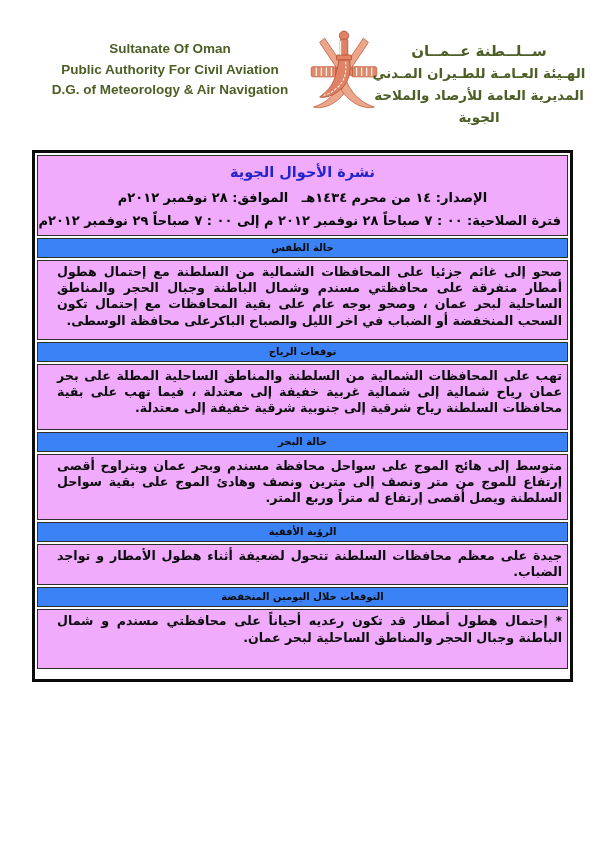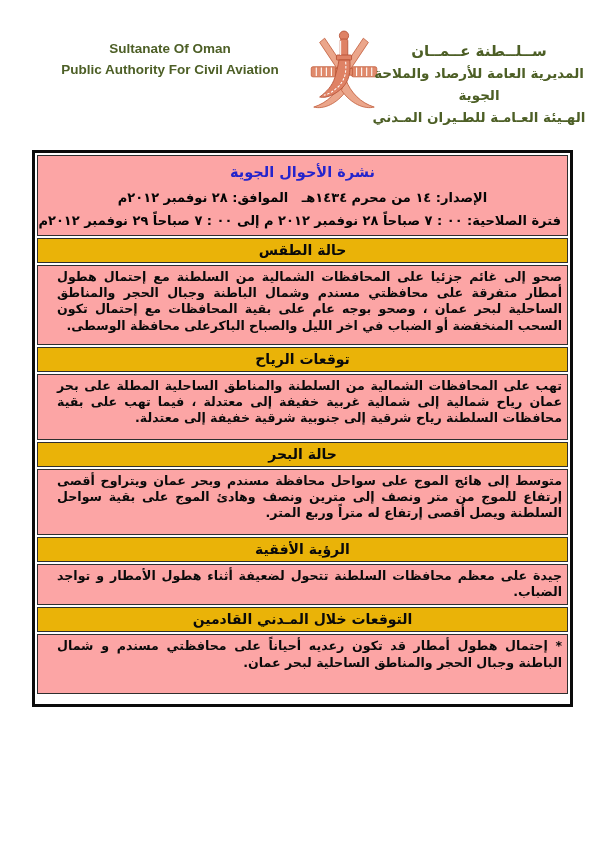--- a/index.html
+++ b/index.html
@@ -33,39 +33,39 @@
   
   .doc-table {
     position: absolute; left: 32px; top: 150px; width: 541px;
     direction: rtl;
     border: 3px solid #0b0b0b;
     background: #ffffff;
     padding: 2px;
   }
   .cell {
     border: 1px solid #2e2e2e;
-    background: #fca5a5;
+    background: #f0abfc;
     margin-bottom: 2px;
   }
   .cell:last-child { margin-bottom: 8px; }
 
   .title-cell { text-align: center; padding: 5px 6px 7px 6px; }
   .doc-title {
     color: #2424cc; font-weight: bold; font-size: 14.5px;
     padding: 3px 0 2px 0;
   }
   .issue-line, .validity-line {
     color: #050505; font-weight: bold; font-size: 13px;
     padding-top: 8px; white-space: nowrap;
   }
 
   .head-cell {
-    background: #eab308;
+    background: #3b82f6;
     text-align: center;
-    font-weight: bold; font-size: 14px; color: #0a0a0a;
+    font-weight: bold; font-size: 10px; color: #0a0a0a;
     padding: 3px 6px 4px 6px;
   }
   .body-cell {
     font-weight: bold; font-size: 12.6px; line-height: 16.2px;
     color: #0a0a0a;
     text-align: justify;
     padding: 3px 5px 4px 19px;
   }
   .body-0 { min-height: 80px; }
   .body-1 { min-height: 66px; }
@@ -73,20 +73,21 @@
   .body-3 { min-height: 24px; }
   .body-4 { min-height: 60px; }
 </style>
 </head>
 <body>
 
 <header class="letterhead">
   <div class="en-block">
     <div>Sultanate Of Oman</div>
     <div>Public Authority For Civil Aviation</div>
+    <div>D.G. of Meteorology &amp; Air Navigation</div>
   </div>
 
   <div class="emblem">
     <svg viewBox="0 0 100 120" xmlns="http://www.w3.org/2000/svg">
 
       <g fill="#eba68b" stroke="#c3603f" stroke-width="1">
         <path d="M49,62 L21,20 L27,15 L55,57 Z"></path>
         <path d="M51,62 L79,20 L73,15 L45,57 Z"></path>
 
         <path d="M48,64 C42,80 30,92 14,97 C26,100 42,93 53,77 L48,64 Z"></path>
@@ -118,22 +119,22 @@
 
       <g stroke="#ffffff" stroke-width="1.2" fill="none">
         <path d="M52,43 C53,56 51,64 44,72 C38,78 31,82 26,83" stroke-dasharray="3 2"></path>
         <line x1="46" y1="18" x2="46" y2="35"></line>
       </g>
     </svg>
   </div>
 
   <div class="ar-block">
     <div class="ar-line-1">ســلــطنة عــمــان</div>
+    <div>الهـيئة العـامـة للطـيران المـدني</div>
     <div>المديرية العامة للأرصاد والملاحة الجوية</div>
-    <div>الهـيئة العـامـة للطـيران المـدني</div>
   </div>
 </header>
 
 <main class="doc-table">
   <div class="cell title-cell">
     <div class="doc-title">نشرة الأحوال الجوية</div>
     <div class="issue-line">الإصدار: ١٤ من محرم ١٤٣٤هـ&nbsp;&nbsp;&nbsp;الموافق: ٢٨ نوفمبر ٢٠١٢م</div>
     <div class="validity-line">فترة الصلاحية: ٠٠ : ٧ صباحاً ٢٨ نوفمبر ٢٠١٢ م إلى ٠٠ : ٧ صباحاً ٢٩ نوفمبر ٢٠١٢م</div>
   </div>
 
@@ -142,15 +143,15 @@
 
   <div class="cell head-cell">توقعات الرياح</div>
   <div class="cell body-cell body-1">تهب على المحافظات الشمالية من السلطنة والمناطق الساحلية المطلة على بحر عمان رياح شمالية إلى شمالية غربية خفيفة إلى معتدلة ، فيما تهب على بقية محافظات السلطنة رياح شرقية إلى جنوبية شرقية خفيفة إلى معتدلة.</div>
 
   <div class="cell head-cell">حالة البحر</div>
   <div class="cell body-cell body-2">متوسط إلى هائج الموج على سواحل محافظة مسندم وبحر عمان ويتراوح أقصى إرتفاع للموج من متر ونصف إلى مترين ونصف وهادئ الموج على بقية سواحل السلطنة ويصل أقصى إرتفاع له متراً وربع المتر.</div>
 
   <div class="cell head-cell">الرؤية الأفقية</div>
   <div class="cell body-cell body-3">جيدة على معظم محافظات السلطنة تتحول لضعيفة أثناء هطول الأمطار و تواجد الضباب.</div>
 
-  <div class="cell head-cell">التوقعات خلال المـدني القادمين</div>
+  <div class="cell head-cell">التوقعات خلال اليومين المنخفضة</div>
   <div class="cell body-cell body-4">* إحتمال هطول أمطار قد تكون رعديه أحياناً على محافظتي مسندم و شمال الباطنة وجبال الحجر والمناطق الساحلية لبحر عمان.</div>
 </main>
 
 </body></html>

